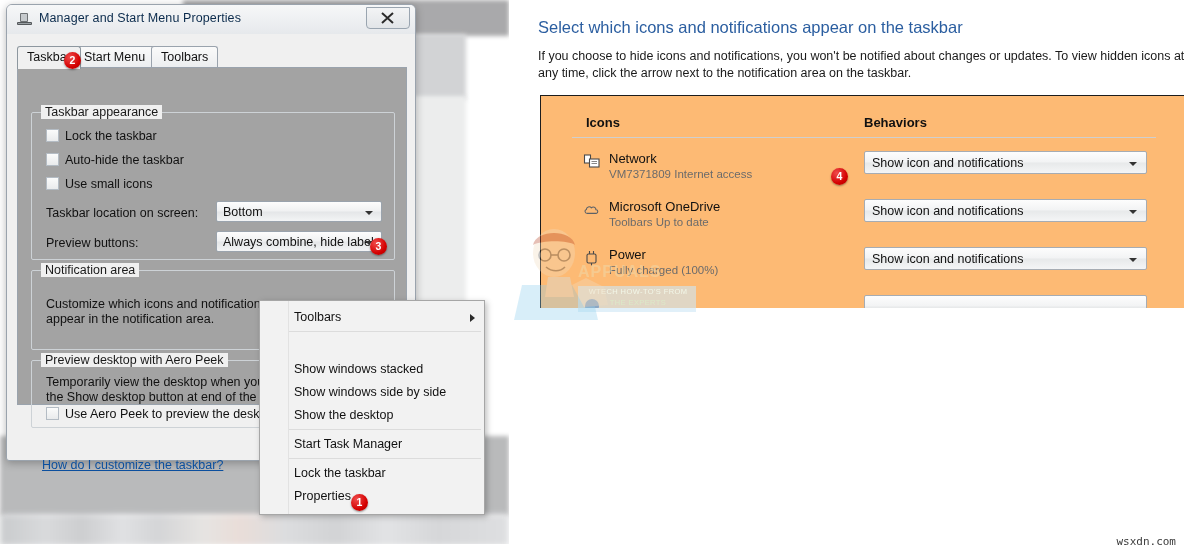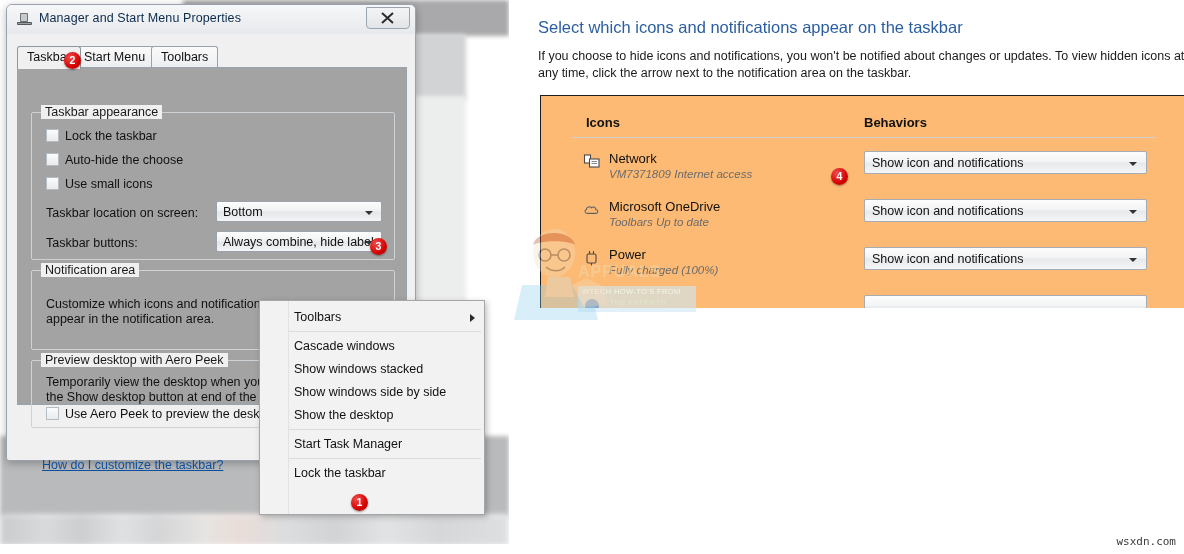--- a/index.html
+++ b/index.html
@@ -385,21 +385,20 @@
     left: 68px; top: 0px;
     font-size: 13px;
     color: #111;
     white-space: nowrap;
   }
   .row-sub {
     position: absolute;
     left: 68px; top: 17px;
     font-size: 11.5px;
     color: #6b6b6b;
-    font-style: italic;
     white-space: nowrap;
   }
   .behavior-combo {
     position: absolute;
     left: 323px;
     width: 283px;
     height: 23px;
     border: 1px solid #a6acb3;
     border-radius: 2px;
     background: linear-gradient(180deg,#fdfdfd 0%,#f2f3f4 48%,#e7e9ea 52%,#f4f5f6 100%);
@@ -467,20 +466,21 @@
     background: #cfe7f5;
     opacity: .62;
   }
   #wm-ribbon-t1 {
     position: absolute;
     left: 582px; top: 287px;
     width: 112px;
     font-size: 7.5px;
     color: #f2f7e8;
     letter-spacing: .4px;
+    text-align: center;
     white-space: nowrap;
   }
   #wm-ribbon-t2 {
     position: absolute;
     left: 582px; top: 298px;
     width: 112px;
     font-size: 7.5px;
     color: #dce9c8;
     letter-spacing: .4px;
     text-align: center;
@@ -566,33 +566,33 @@
 
     <div id="tabpanel">
 
       <div class="groupbox" id="grp-appearance">
         <span class="group-legend">Taskbar appearance</span>
 
         <div class="chk-row" style="top:16px">
           <span class="chk-box"></span><span>Lock the taskbar</span>
         </div>
         <div class="chk-row" style="top:40px">
-          <span class="chk-box"></span><span>Auto-hide the choose</span>
+          <span class="chk-box"></span><span>Auto-hide the taskbar</span>
         </div>
         <div class="chk-row" style="top:64px">
           <span class="chk-box"></span><span>Use small icons</span>
         </div>
 
         <span class="field-label" style="top:93px">Taskbar location on screen:</span>
         <div class="combo" style="left:184px; top:88px; width:166px;">
           <span class="combo-text">Bottom</span>
           <span class="combo-arrow"></span>
         </div>
 
-        <span class="field-label" style="top:123px">Taskbar buttons:</span>
+        <span class="field-label" style="top:123px">Preview buttons:</span>
         <div class="combo" style="left:184px; top:118px; width:166px;">
           <span class="combo-text">Always combine, hide labels</span>
           <span class="combo-arrow"></span>
         </div>
       </div>
 
       <div class="groupbox" id="grp-notify">
         <span class="group-legend">Notification area</span>
         <span class="para" style="left:14px; top:26px; width:248px;">Customize which icons and notifications appear in the notification area.</span>
       </div>
@@ -614,30 +614,30 @@
 
 <div id="ctx-menu">
   <div id="ctx-gutter"></div>
 
   <div class="ctx-item" style="top:5px">
     <span>Toolbars</span>
     <span class="ctx-submenu-arrow"></span>
   </div>
   <div class="ctx-sep" style="top:30px"></div>
 
-  <div class="ctx-item" style="top:34px">Cascade windows</div>
   <div class="ctx-item" style="top:57px">Show windows stacked</div>
   <div class="ctx-item" style="top:80px">Show windows side by side</div>
   <div class="ctx-item" style="top:103px">Show the desktop</div>
   <div class="ctx-sep" style="top:128px"></div>
 
   <div class="ctx-item" style="top:132px">Start Task Manager</div>
   <div class="ctx-sep" style="top:157px"></div>
 
   <div class="ctx-item" style="top:161px">Lock the taskbar</div>
+  <div class="ctx-item" style="top:184px">Properties</div>
 </div>
 
 <div id="right-panel">
 
   <div id="rp-heading">Select which icons and notifications appear on the taskbar</div>
   <div id="rp-desc">If you choose to hide icons and notifications, you won't be notified about changes or updates. To view hidden icons at any time, click the arrow next to the notification area on the taskbar.</div>
 
   <div id="rp-listbox">
     <div id="col-icons">Icons</div>
     <div id="col-behaviors">Behaviors</div>

